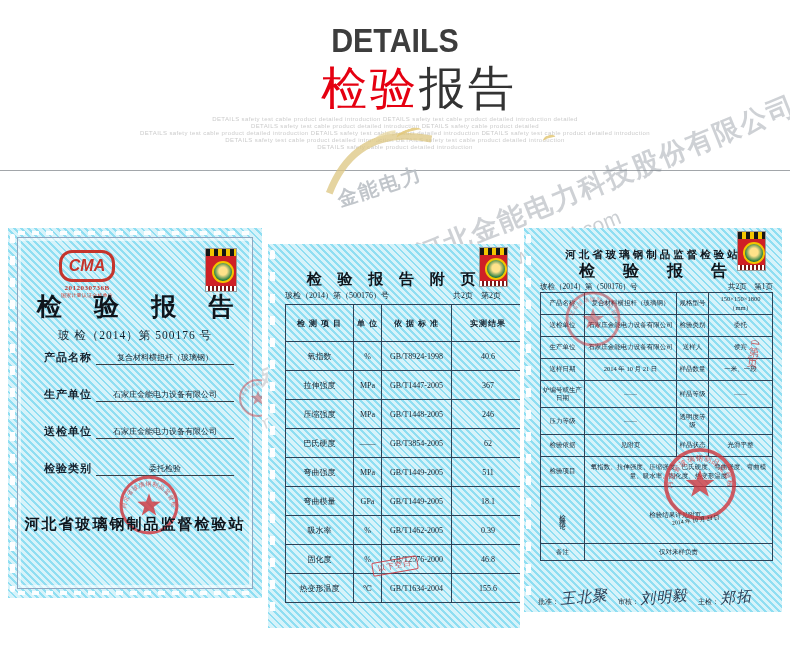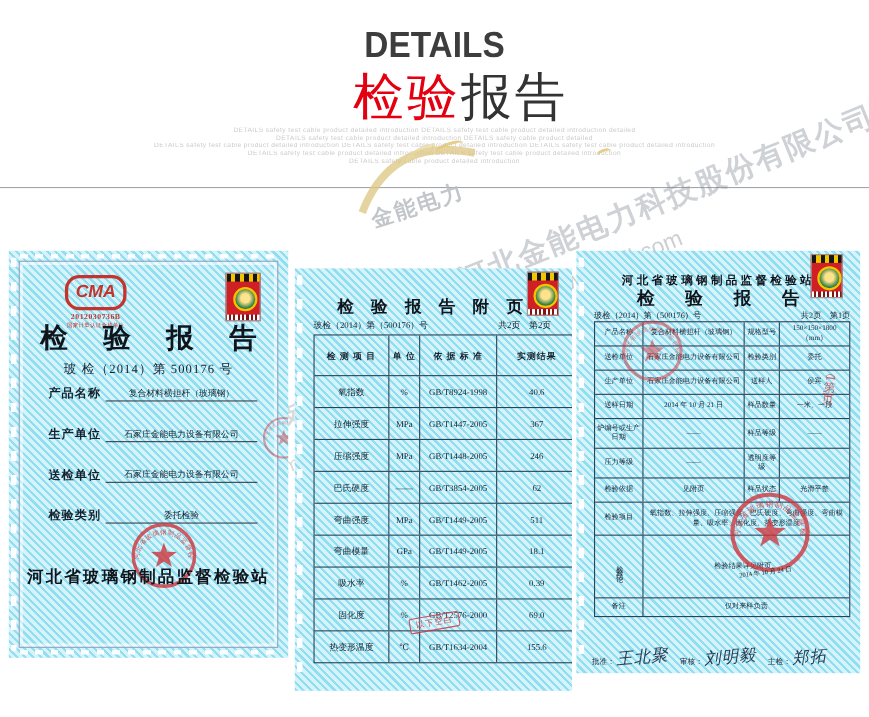--- a/index.html
+++ b/index.html
@@ -275,21 +275,21 @@
       <div class="mrow mdata">
         <div class="mcol1">吸水率</div>
         <div class="mcol2">%</div>
         <div class="mcol3">GB/T1462-2005</div>
         <div class="mcol4">0.39</div>
       </div>
       <div class="mrow mdata">
         <div class="mcol1">固化度</div>
         <div class="mcol2">%</div>
         <div class="mcol3">GB/T2576-2000</div>
-        <div class="mcol4">69.0</div>
+        <div class="mcol4">46.8</div>
       </div>
       <div class="mrow mdata">
         <div class="mcol1">热变形温度</div>
         <div class="mcol2">℃</div>
         <div class="mcol3">GB/T1634-2004</div>
         <div class="mcol4">155.6</div>
       </div>
     </div>
     <div class="endnote">以下空白</div>
   </div>

